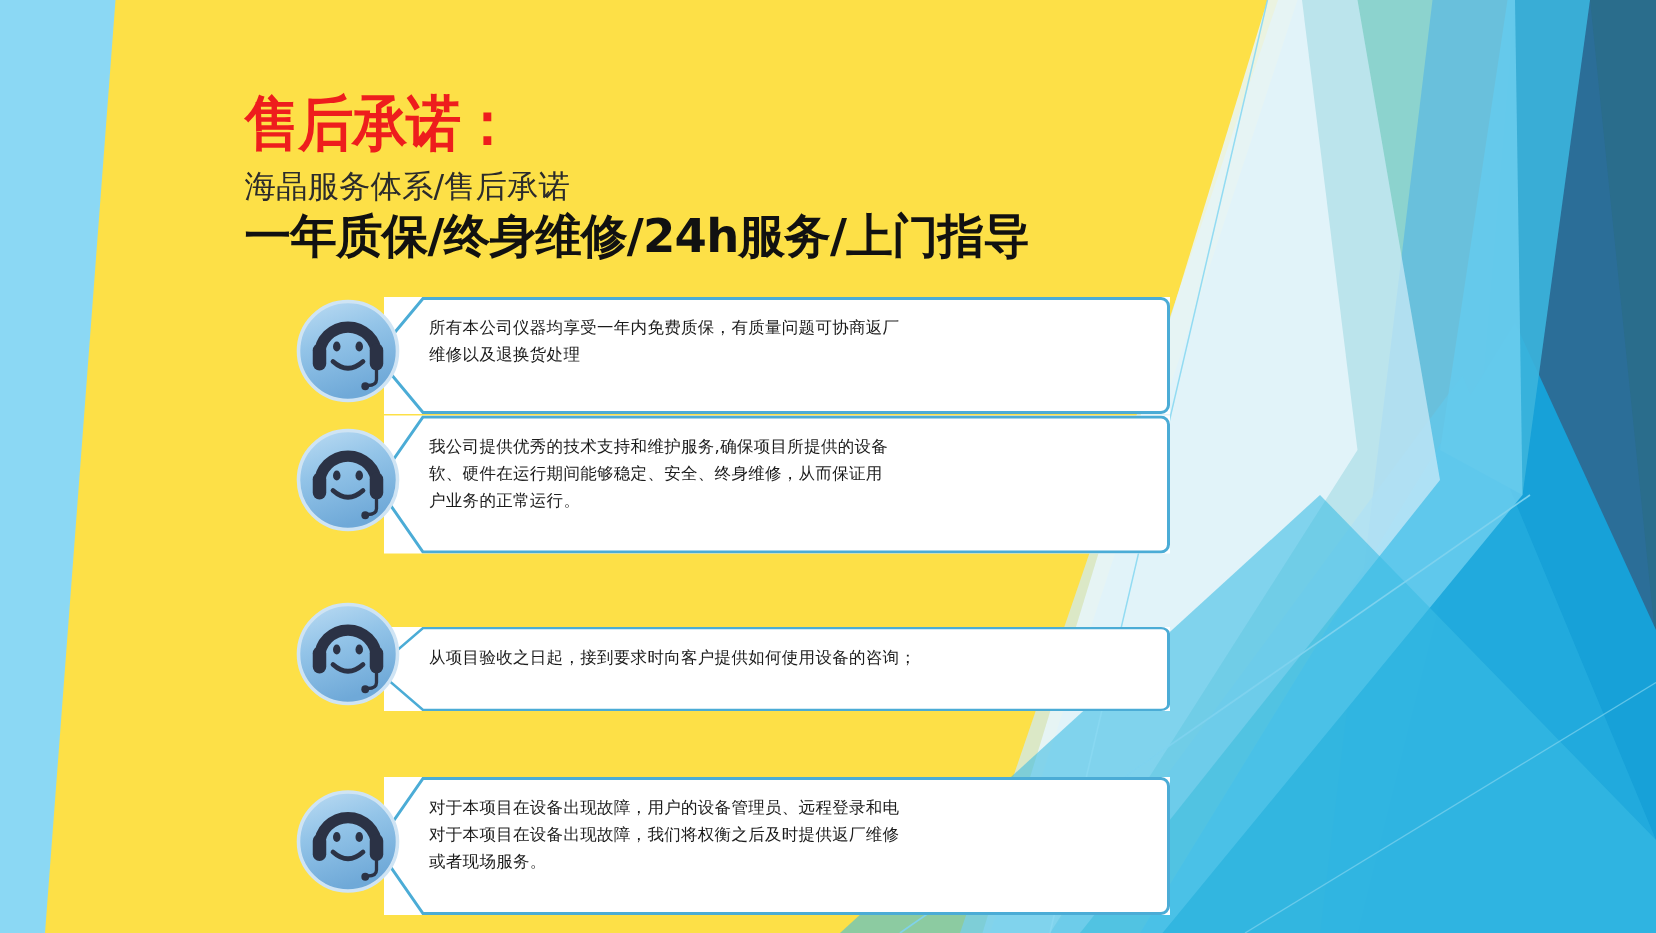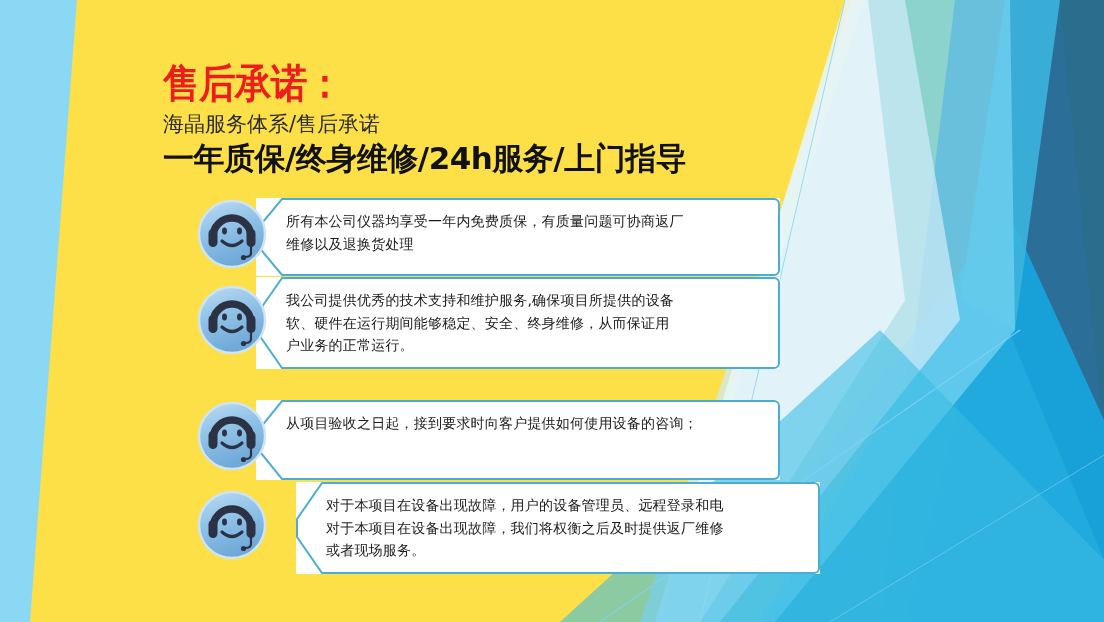--- a/index.html
+++ b/index.html
@@ -95,36 +95,36 @@
     position: absolute;
     inset: 0;
     width: 100%;
     height: 100%;
     display: block;
   }
   .bubble-text {
     position: relative;
     z-index: 2;
     padding: 12px 14px 10px 30px;
-    font-size: 14px;
+    font-size: 11px;
     line-height: 1.62;
     color: #1b1b1b;
     font-family: "DejaVu Sans", "Liberation Sans", sans-serif;
     letter-spacing: 0.2px;
   }
   .bubble-text div { white-space: nowrap; }
 
   
   #callout-0 { top: 198px; }
   #callout-0 .bubble { height: 78px; }
   #callout-1 { top: 277px; }
   #callout-1 .bubble { height: 92px; }
   #callout-2 { top: 400px; }
-  #callout-2 .bubble { height: 80px; }
-  #callout-3 { top: 482px; gap: 40px; }
+  #callout-2 .bubble { height: 56px; margin-top: 18px; }
+  #callout-3 { top: 518px; }
   #callout-3 .bubble { height: 92px; }
   #callout-1 .callout-icon, #callout-3 .callout-icon { margin-top: 7px; }
 </style>
 </head>
 <body>
 
 <div id="slide">
 
   <svg id="bg-decor" viewBox="0 0 1104 622" preserveAspectRatio="none" xmlns="http://www.w3.org/2000/svg">
 

